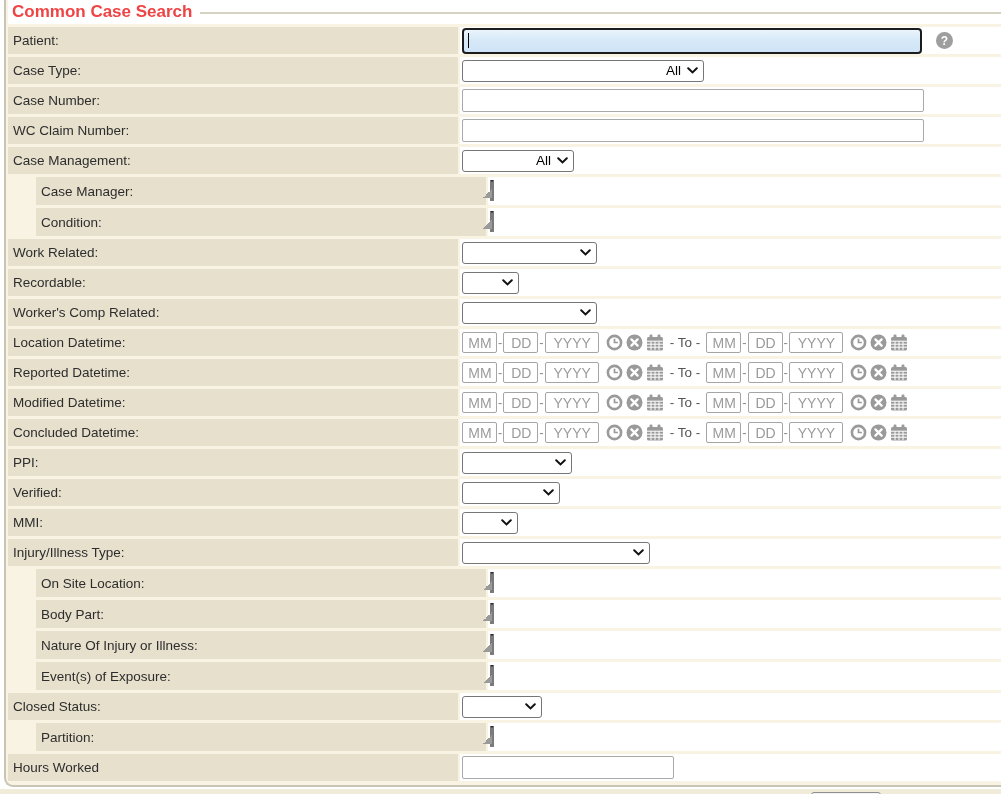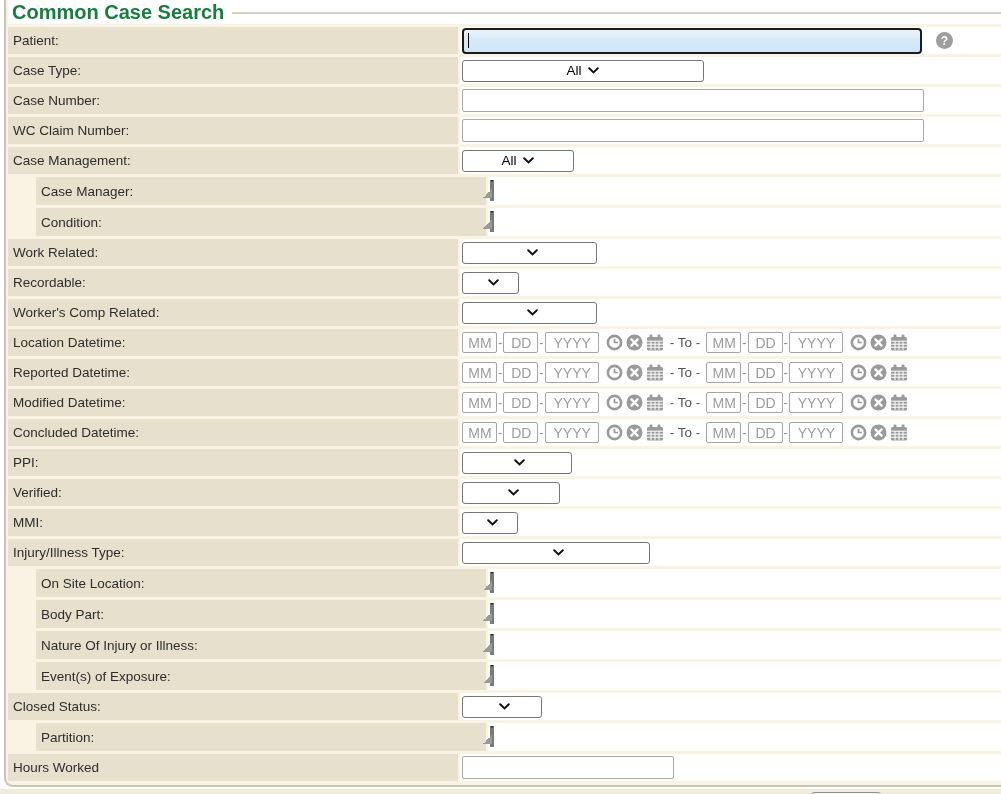--- a/index.html
+++ b/index.html
@@ -13,21 +13,21 @@
     border-radius:0 0 0 9px;
     margin-left:4px;
     padding:0 0 4px 2px;
     background:#f8f3e2;
   }
   .panel-header {
     display:flex; align-items:center;
     background:#ffffff; height:24px; padding-left:4px;
   }
   .legend {
-    color:#15803d; font-size:20px; font-weight:bold; white-space:nowrap; padding-right:8px;
+    color:#ef4444; font-size:17px; font-weight:bold; white-space:nowrap; padding-right:8px;
   }
   .legend-line { flex:1; border-top:2px solid #d6d2c2; margin-top:2px; }
 
   .rows { display:flex; flex-direction:column; gap:3px; padding-top:3px; }
   .row { display:flex; gap:2px; height:27px; }
   .row.tall { height:28px;margin-left:28px; }
   .cell-label {
     width:450px; flex:0 0 450px; background:#e6e0cd; color:#2d2d2d;
     font-size:13.5px; display:flex; align-items:center; padding-left:5px;
   }
@@ -52,21 +52,21 @@
   .caret { width:1px; height:15px; background:#000; margin-left:4px; }
   .help-icon {
     width:17px; height:17px; border-radius:50%; background:#9e9e9e; color:#fff;
     font-size:12px; font-weight:bold; display:flex; align-items:center; justify-content:center;
     margin-left:14px; cursor:pointer;
   }
 
   
   .select {
     height:22px; border:1px solid #767676; border-radius:3px; background:#fff;
-    display:inline-flex; align-items:center; justify-content:center;
+    display:inline-flex; align-items:center; justify-content:flex-end;
     font-size:13.5px; color:#000; padding:0 5px 0 4px; cursor:default;
   }
   .select .chev { display:flex; align-items:center; margin-left:6px; }
 
   
   .ta-wrap { position:relative; display:inline-block; }
   .fake-textarea {
     width:464px; height:26px; background:#fff;
     border:2px solid #7a7a7a; border-top-color:#2b2b2b; border-radius:1px;
   }

